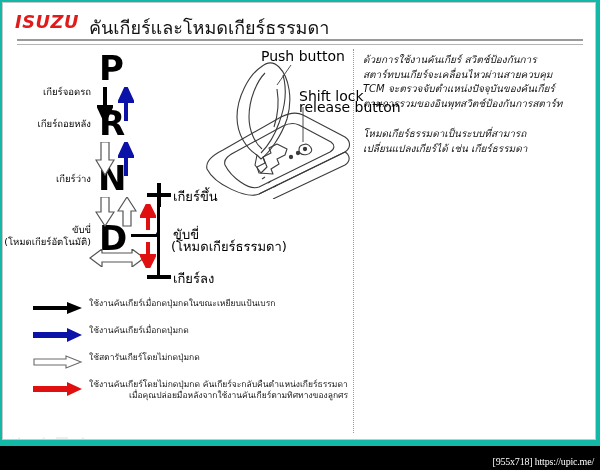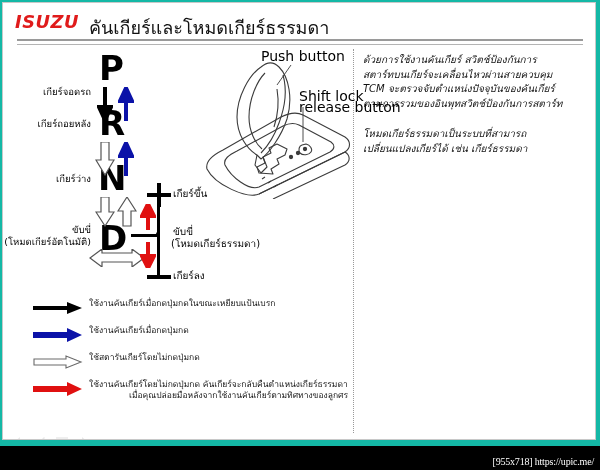--- a/index.html
+++ b/index.html
@@ -99,21 +99,21 @@
   }
   .gear-label {
     position: absolute;
     font-size: 9.5px;
     color: #000000;
     white-space: nowrap;
     text-align: right;
   }
   .gear-label-r {
     position: absolute;
-    font-size: 10px;
+    font-size: 13px;
     color: #000000;
     white-space: nowrap;
     text-align: right;
   }
   .arrow-svg { position: absolute; }
   
   .pm-bar { position: absolute; background: #000000; }
   
   #lever-art {
     position: absolute;

